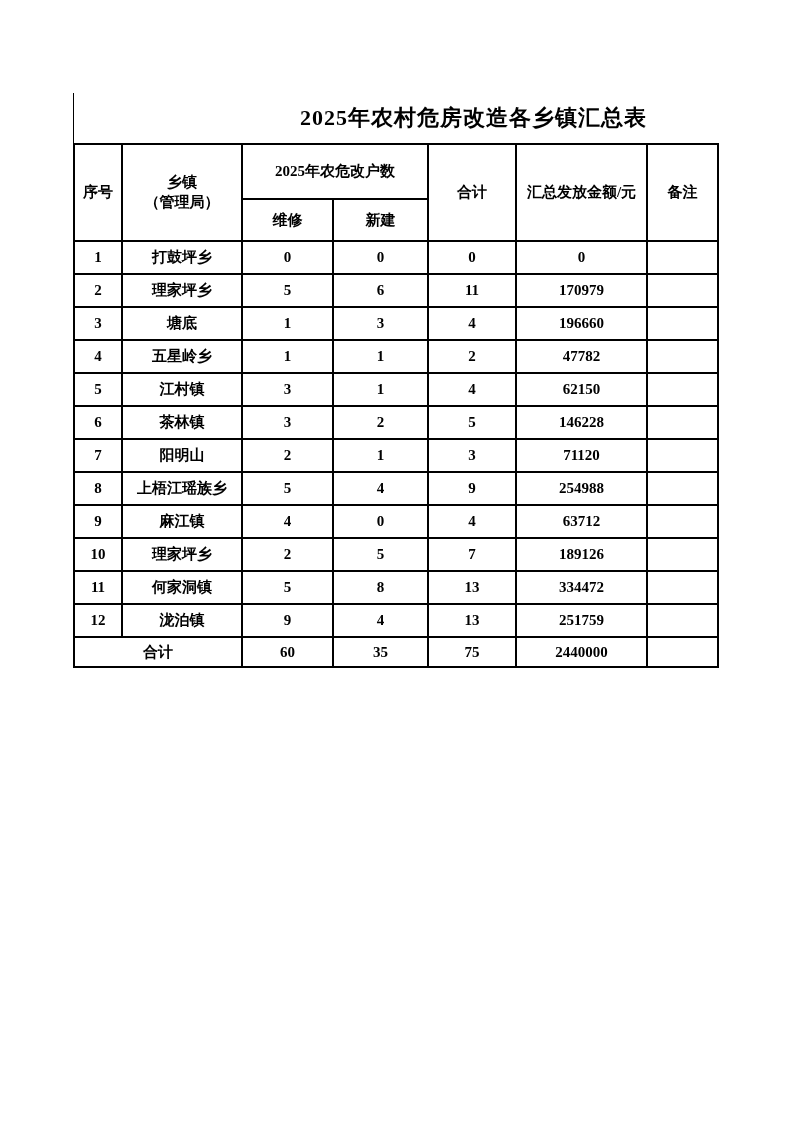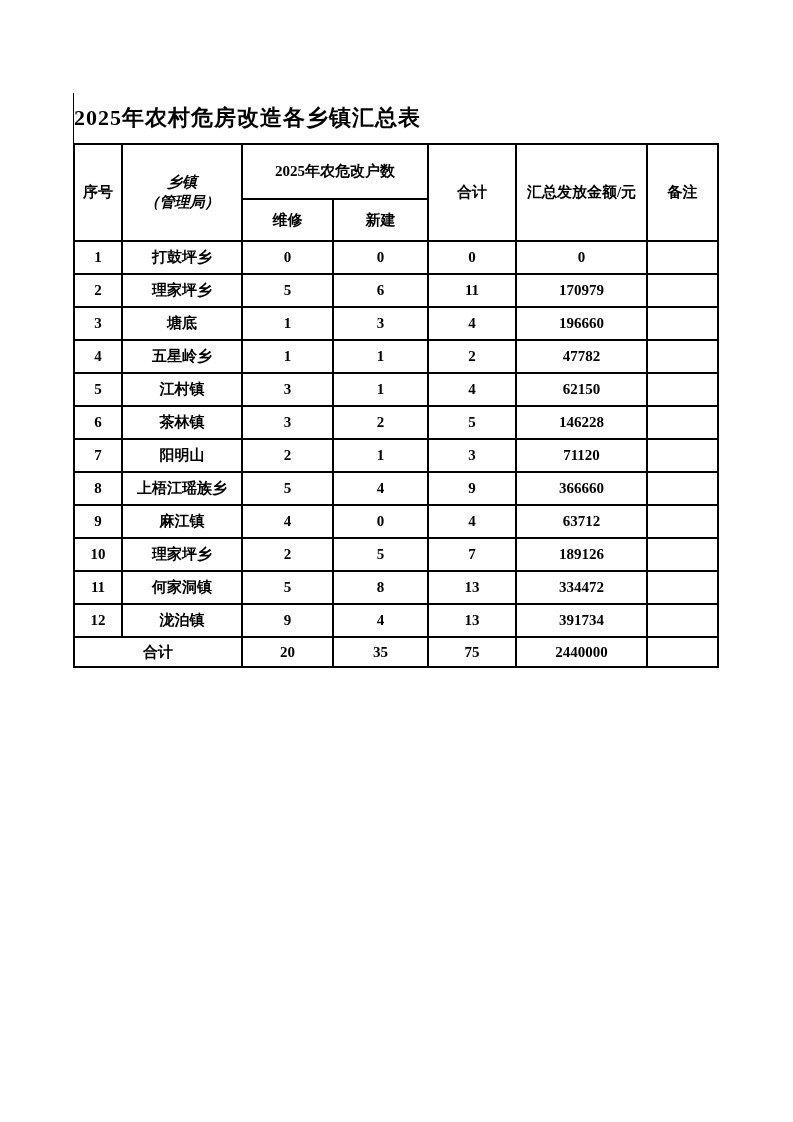--- a/index.html
+++ b/index.html
@@ -18,21 +18,21 @@
     position: absolute;
     left: 73px;
     top: 93px;
   }
   .title-block {
     width: 573px;              
     height: 50px;
     border-left: 1px solid #000;
     display: flex;
     align-items: center;
-    justify-content: flex-start;
+    justify-content: flex-end;
   }
   .title-block .title-text {
     font-size: 22px;
     font-weight: bold;
     letter-spacing: 1px;
     white-space: nowrap;
   }
   table.summary {
     border-collapse: collapse;
     table-layout: fixed;
@@ -45,21 +45,21 @@
     font-weight: bold;
     font-size: 15px;
     padding: 0;
     overflow: hidden;
   }
   tr.h1 { height: 55px; }
   tr.h2 { height: 42px; }
   tr.data-row { height: 33px; }
   tr.total-row { height: 30px; }
   tr.data-row td, tr.total-row td { font-size: 15px; }
-  .town-head div { line-height: 1.3; font-style: italic; }
+  .town-head div { line-height: 1.3; }
 </style>
 </head>
 <body>
 
 <div class="doc">
 
   <div class="title-block">
     <span class="title-text">2025年农村危房改造各乡镇汇总表</span>
   </div>
 
@@ -153,21 +153,21 @@
         <td>3</td>
         <td>71120</td>
         <td></td>
       </tr>
       <tr class="data-row">
         <td>8</td>
         <td>上梧江瑶族乡</td>
         <td>5</td>
         <td>4</td>
         <td>9</td>
-        <td>366660</td>
+        <td>254988</td>
         <td></td>
       </tr>
       <tr class="data-row">
         <td>9</td>
         <td>麻江镇</td>
         <td>4</td>
         <td>0</td>
         <td>4</td>
         <td>63712</td>
         <td></td>
@@ -189,26 +189,26 @@
         <td>13</td>
         <td>334472</td>
         <td></td>
       </tr>
       <tr class="data-row">
         <td>12</td>
         <td>泷泊镇</td>
         <td>9</td>
         <td>4</td>
         <td>13</td>
-        <td>391734</td>
+        <td>251759</td>
         <td></td>
       </tr>
       <tr class="total-row">
         <td colspan="2">合计</td>
-        <td>20</td>
+        <td>60</td>
         <td>35</td>
         <td>75</td>
         <td>2440000</td>
         <td></td>
       </tr>
     </tbody>
   </table>
 </div>
 
 </body></html>

